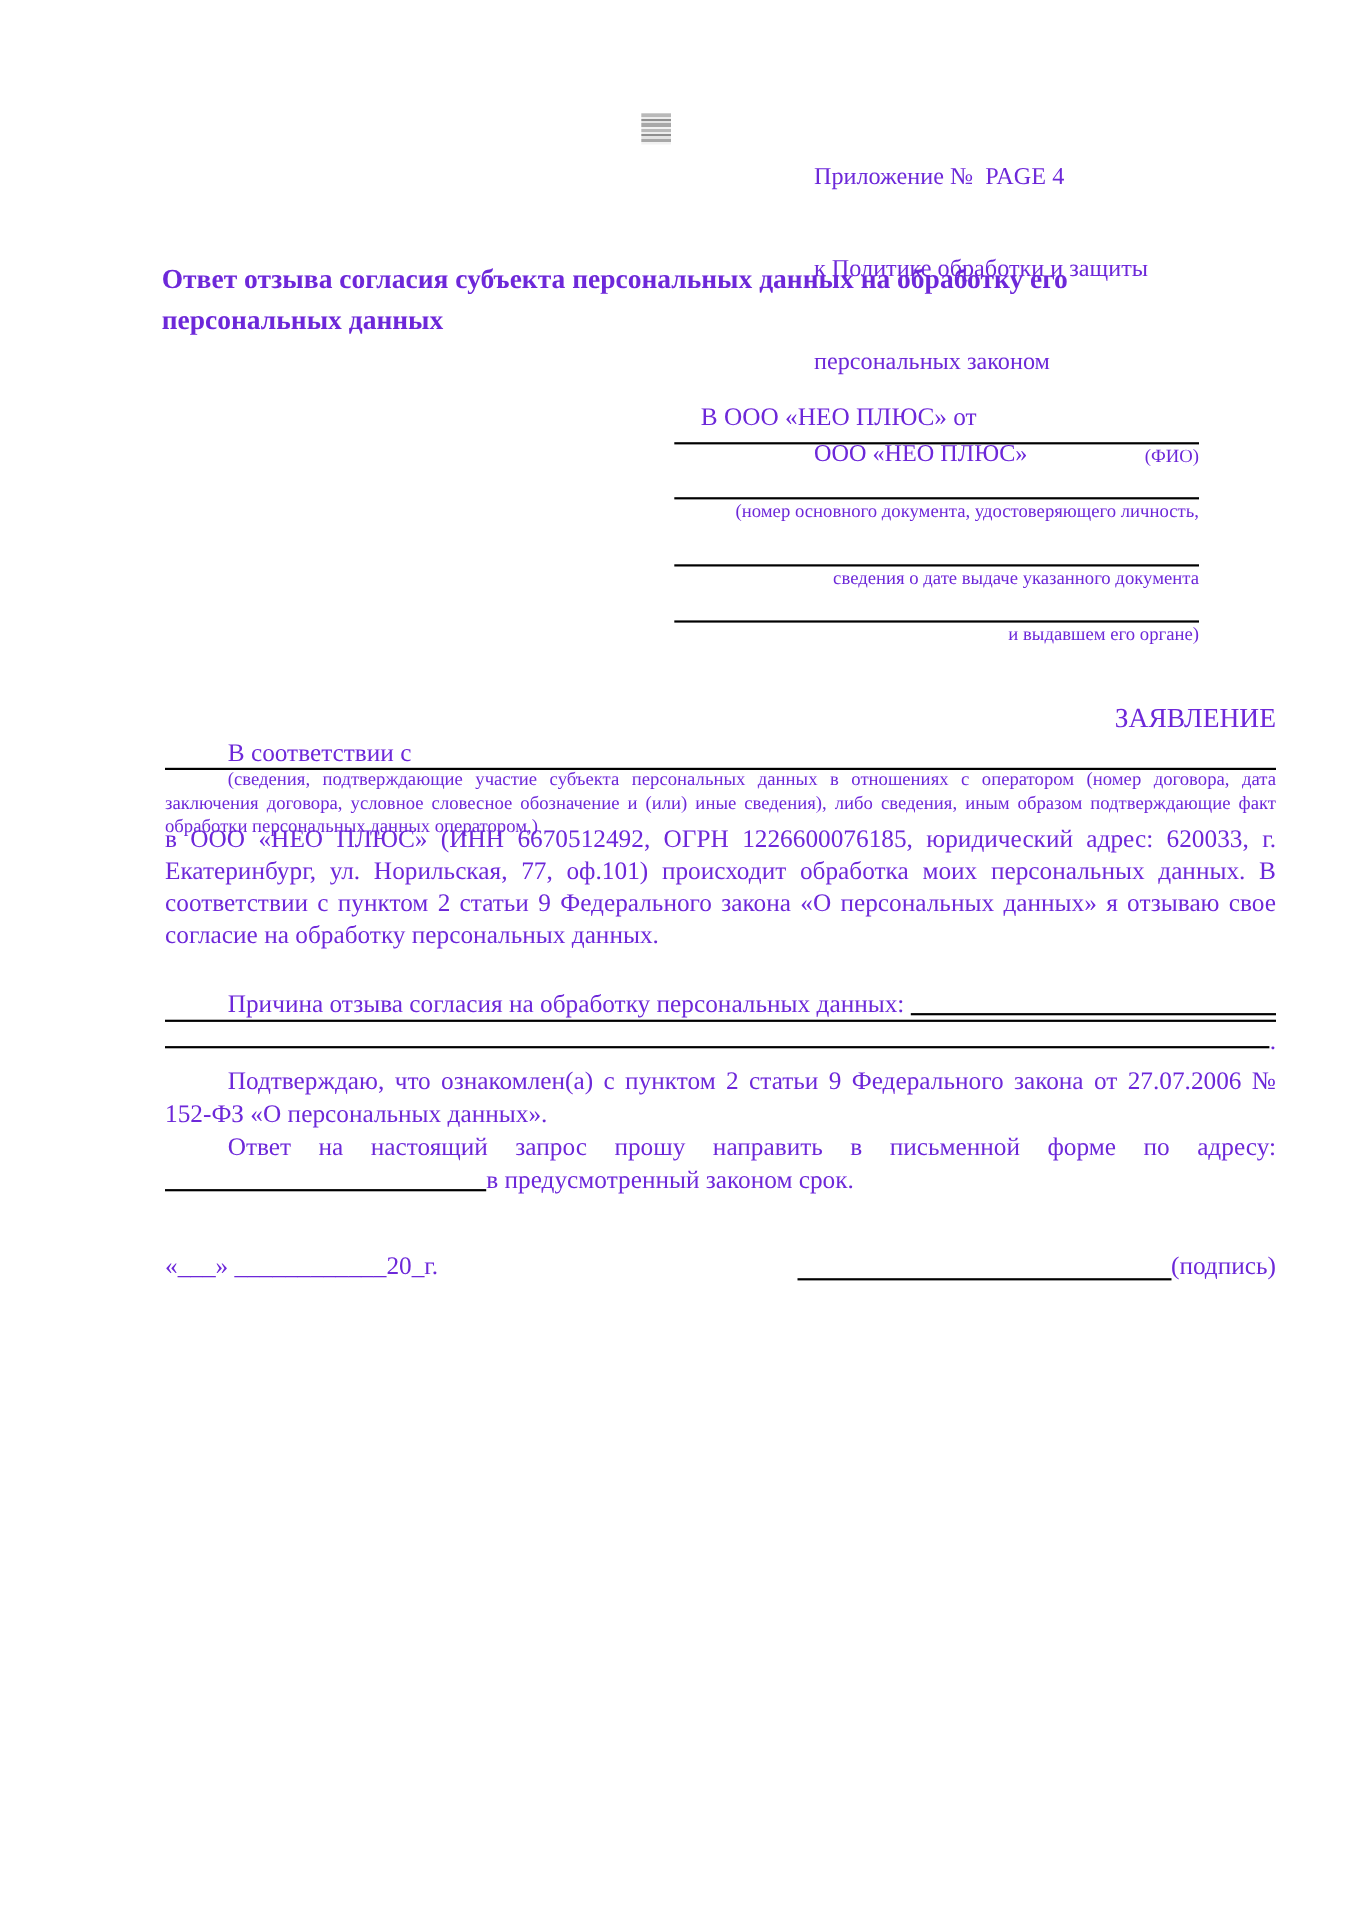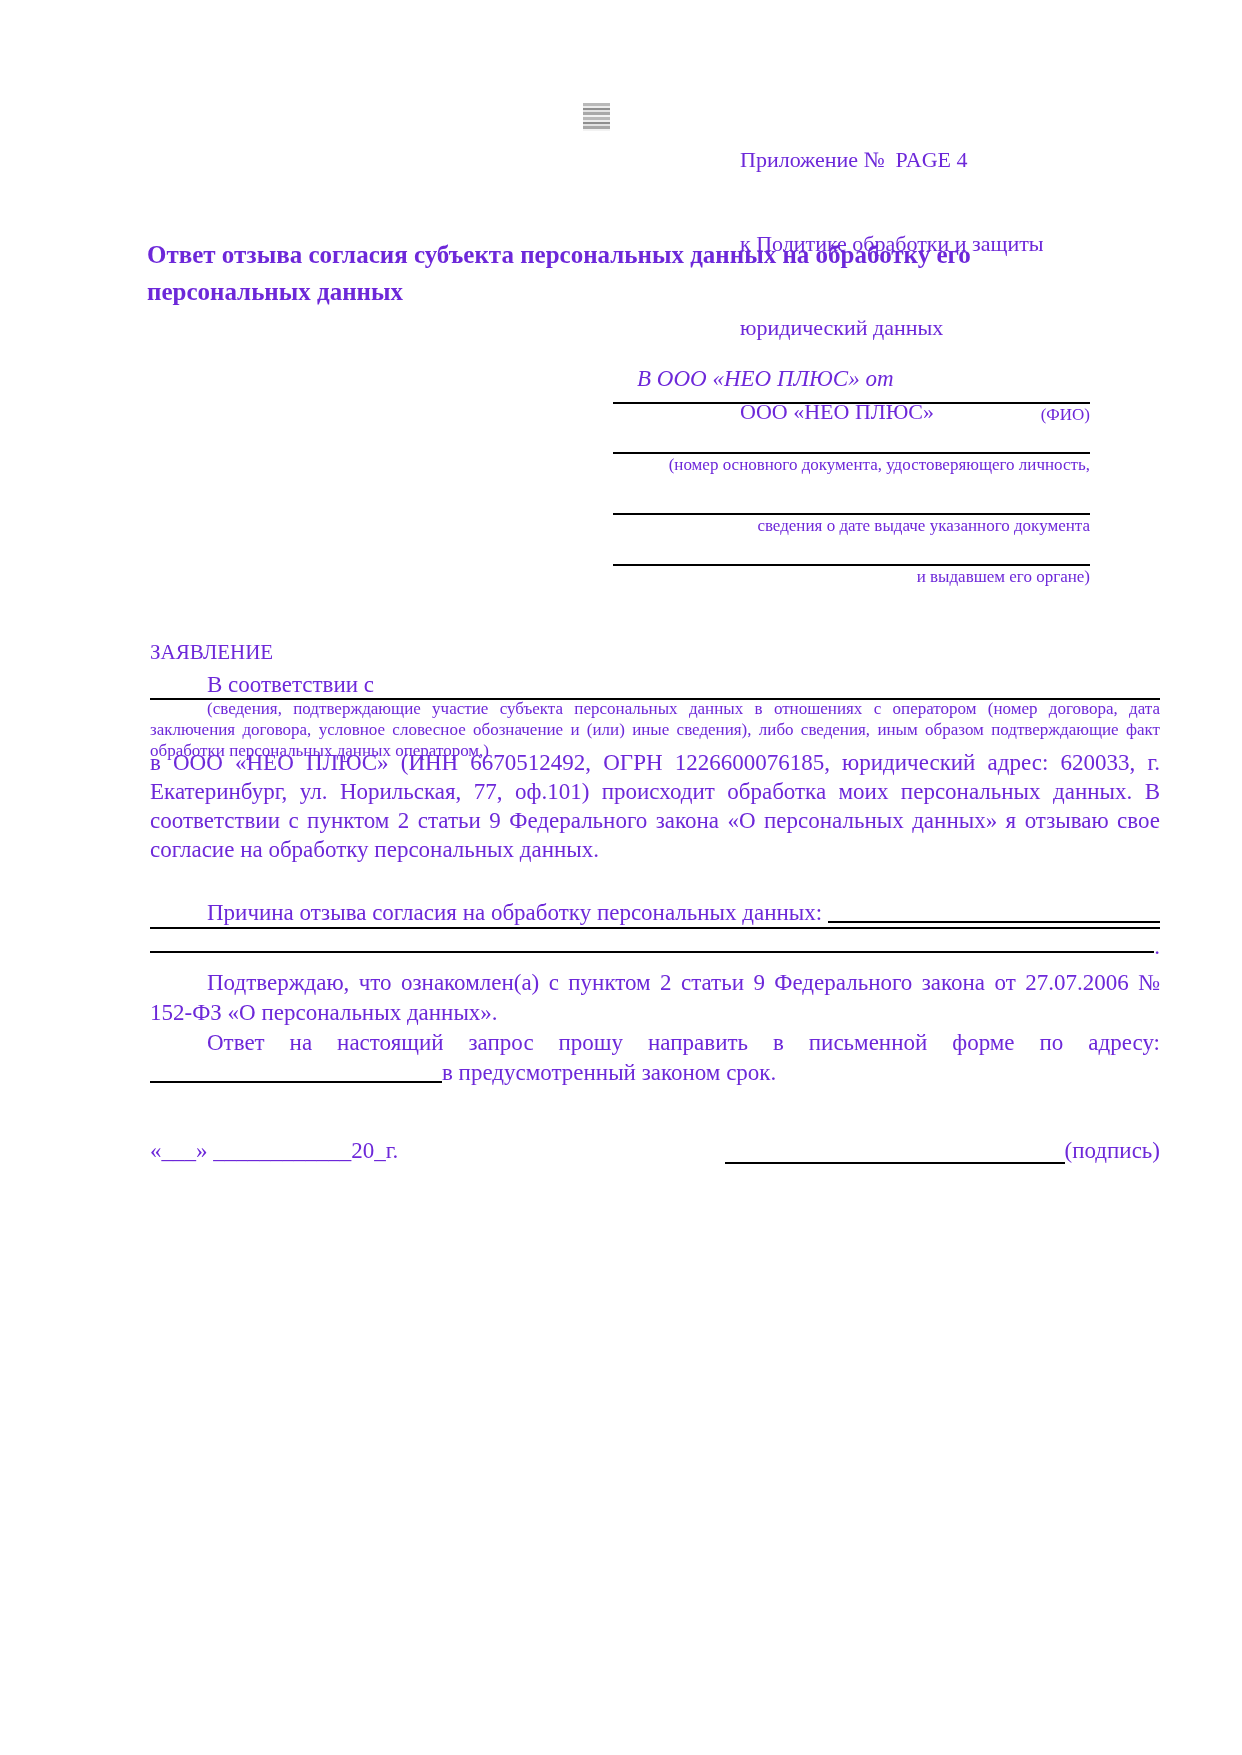--- a/index.html
+++ b/index.html
@@ -21,26 +21,26 @@
       repeating-linear-gradient(180deg,
         #b9b9b9 0 3px, #ededed 3px 5px,
         #8f8f8f 5px 7px, #e3e3e3 7px 9px,
         #a8a8a8 9px 12px, #f2f2f2 12px 14px);
   }
   .doc-title {
     position:absolute; left:147px; top:236px; width:885px;
     font-size:25px; font-weight:bold; line-height:37px;
   }
   .addressee { position:absolute; left:613px; top:366px; width:477px; font-size:23px; }
-  .to-line { padding-left:24px; margin-bottom:10px;font-style:italic; }
+  .to-line { padding-left:24px; margin-bottom:10px; }
   .fld-line { border-bottom:2px solid #000; }
   .fld-cap { text-align:right; font-size:17px; line-height:22px; }
   .stmt-head {
     position:absolute; left:150px; top:640px; width:1010px;
-    text-align:left; font-size:21px;
+    text-align:right; font-size:25px;
   }
   .intro-line { position:absolute; left:150px; top:672px; width:1010px; font-size:23px; display:flex;flex-direction:column; }
   .intro-text { padding-left:57px; white-space:pre; }
   .flex-blank { flex:1; border-bottom:2px solid #000; margin-bottom:3px; }
   .note-par {
     position:absolute; left:150px; top:698px; width:1010px;
     font-size:17px; line-height:21px; text-align:justify; text-indent:57px;
   }
   .body-par {
     position:absolute; left:150px; top:748px; width:1010px;
@@ -71,21 +71,21 @@
 </head>
 <body>
 
 <div class="page">
 
   <div class="obj-icon"></div>
 
   <div class="hdr-block">
     <div>Приложение №  PAGE 4</div>
     <div>к Политике обработки и защиты</div>
-    <div>юридический данных</div>
+    <div>персональных законом</div>
     <div>ООО «НЕО ПЛЮС»</div>
   </div>
 
   <div class="doc-title">Ответ отзыва согласия субъекта персональных данных на обработку его персональных данных</div>
 
   <div class="addressee">
     <div class="to-line">В ООО «НЕО ПЛЮС» от</div>
 
     <div>
       <div class="fld-line" style="margin-top:0;"></div>

